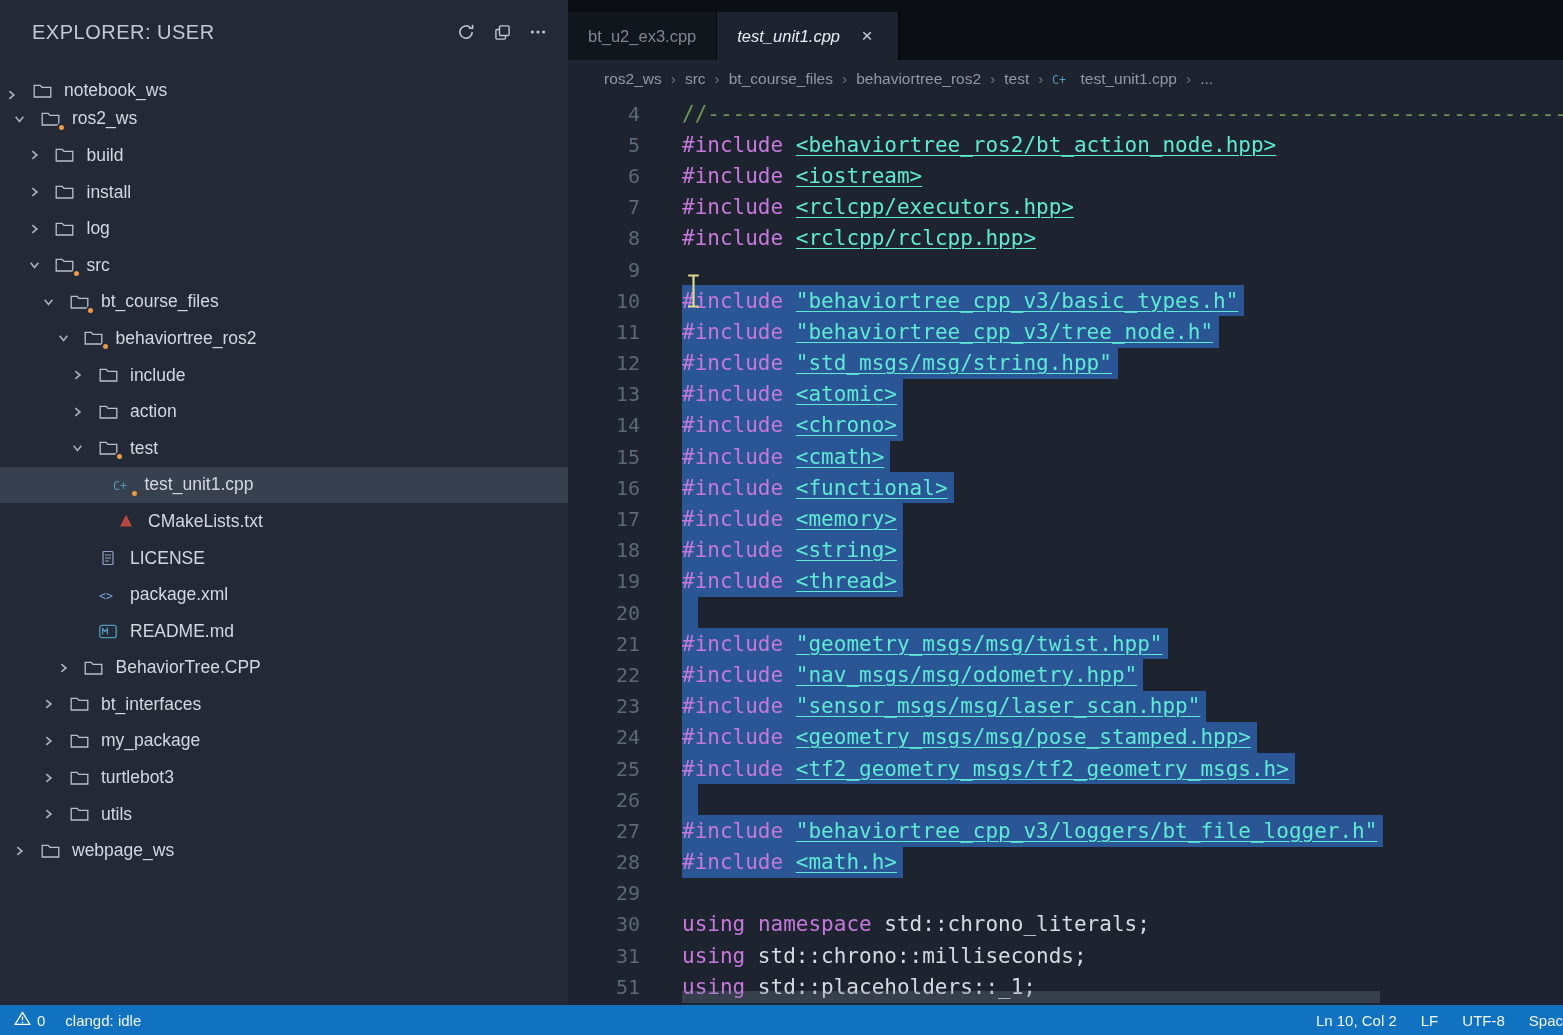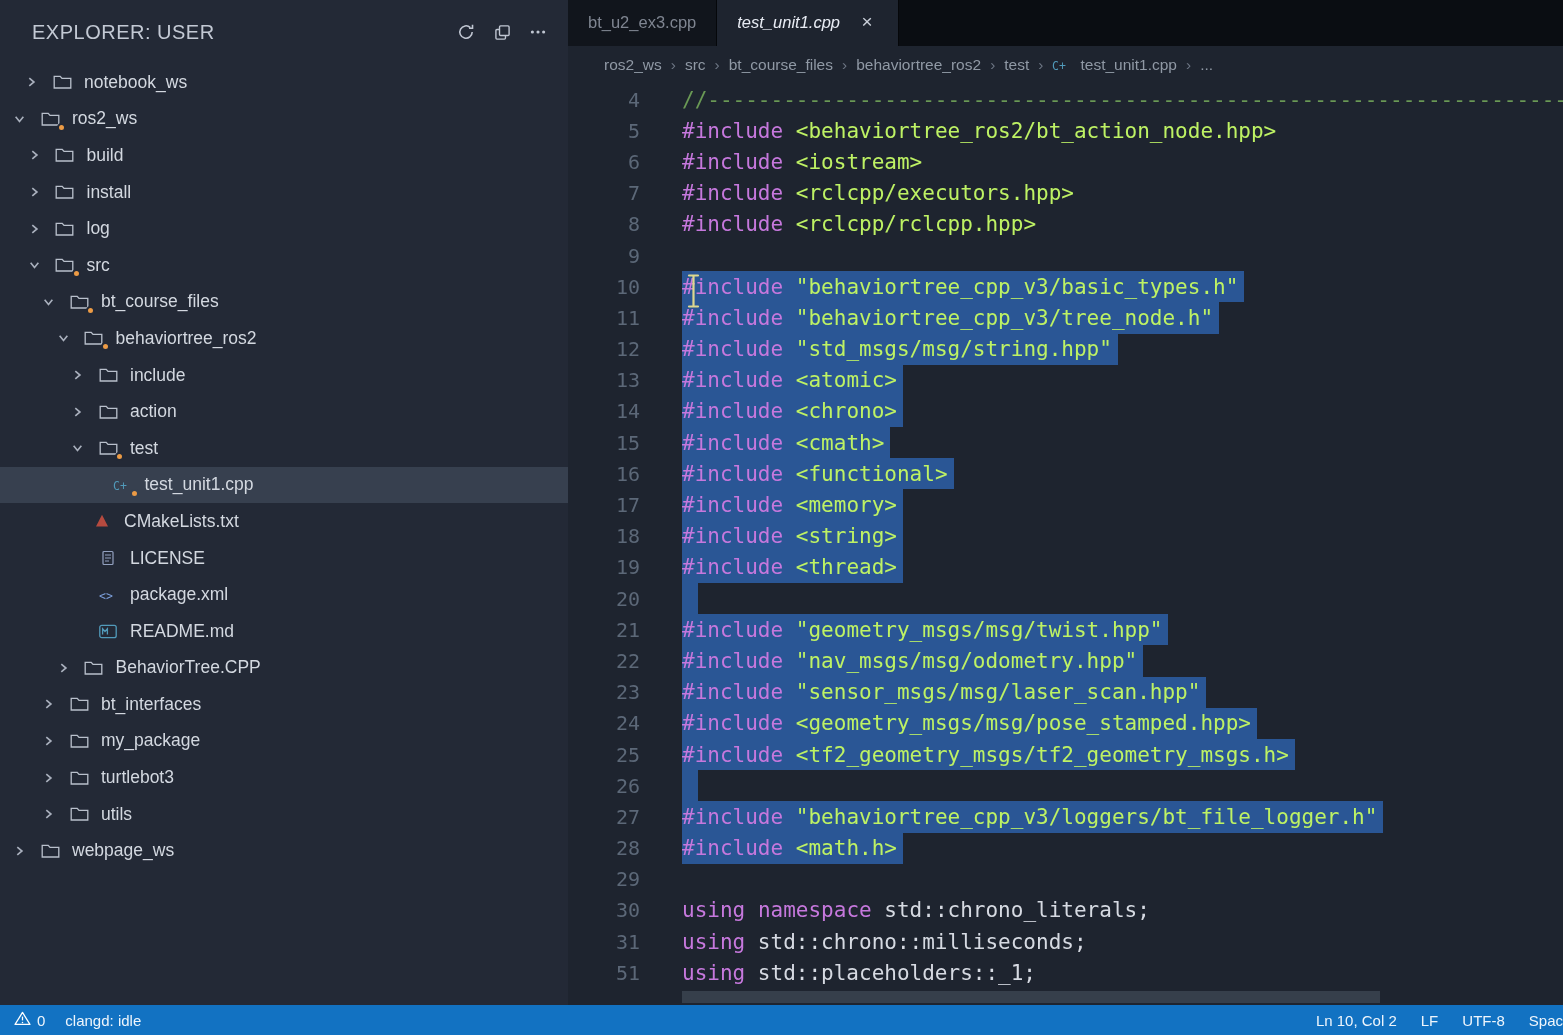--- a/index.html
+++ b/index.html
@@ -25,42 +25,42 @@
   .chev.expanded svg{transform:rotate(90deg)}
   .ficon-box{width:24px;height:20px;flex:none;position:relative;display:flex;
     align-items:center;justify-content:center}
   .dot{position:absolute;right:-4px;bottom:-3px;width:9px;height:9px;border-radius:50%;
     background:#ec9b45;border:2px solid #232936}
   .tree-row.selected .dot{border-color:#37404f}
   .tree-label{margin-left:10px}
 
   
   .editor{flex:1;min-width:0;display:flex;flex-direction:column;background:#1e242f;position:relative}
-  .tabbar{height:46px;flex:none;background:#0a0d12;display:flex;align-items:flex-end;overflow:hidden}
+  .tabbar{height:60px;flex:none;background:#0a0d12;display:flex;align-items:flex-end;overflow:hidden}
   .tab{height:48px;display:flex;align-items:center;padding:0 20px;font-size:16.5px;
     border-right:1px solid #05070a;cursor:pointer;white-space:nowrap}
   .tab.inactive{background:#11151c;color:#7f8591}
   .tab.active{background:#1e242f;color:#e8ecf4;font-style:italic}
   .tab-close{margin-left:16px;color:#c9ced8;font-style:normal;font-size:19px;width:22px;height:22px;
     display:flex;align-items:center;justify-content:center;border-radius:4px}
   .breadcrumbs{height:38px;flex:none;display:flex;align-items:center;padding-left:36px;
     color:#9099a5;font-size:15.5px;gap:9px;white-space:nowrap;overflow:hidden}
   .bc-sep{color:#6d7684}
   .bc-icon{display:flex;align-items:center}
   .bc-item{cursor:pointer}
 
   .code{flex:1;min-height:0;overflow:hidden;position:relative;
     font-family:"DejaVu Sans Mono",monospace;font-size:21px}
   .cl{height:31.2px;display:flex;align-items:center}
   .ln{width:72px;flex:none;text-align:right;color:#5c6878;font-size:20px;user-select:none}
   .lt{margin-left:42px;flex:none;display:flex;align-items:center;height:100%;white-space:pre}
   .sel{display:flex;align-items:center;height:31.2px;background:#2a5695;padding-right:6px;white-space:pre}
   .sel.stub{width:16px;padding:0}
   .tok-kw{color:#c678dd}
-  .tok-str{color:#bef264;text-underline-offset:3px;text-decoration-thickness:1px}
+  .tok-str{color:#5eead4;text-decoration:underline;text-underline-offset:3px;text-decoration-thickness:1px}
   .tok-pl{color:#d6dae2}
   .tok-cm{color:#6a9955}
   .hscroll{position:absolute;left:114px;bottom:2px;width:698px;height:12px;
     background:rgba(120,132,150,.28)}
 
   
   .statusbar{height:30px;flex:none;background:#1272c2;display:flex;align-items:center;
     color:#eef5fc;font-size:15px;padding-left:14px;overflow:hidden}
   .sb-left{display:flex;align-items:center;gap:8px;flex:1;min-width:0}
   .warn-group{display:flex;align-items:center;gap:6px;cursor:pointer}
@@ -94,21 +94,21 @@
           </span>
         <span class="hicon">
             <svg width="18" height="18" viewBox="0 0 16 16" fill="#c0c6d2">
               <circle cx="3" cy="8" r="1.4"></circle>
               <circle cx="8" cy="8" r="1.4"></circle>
               <circle cx="13" cy="8" r="1.4"></circle>
             </svg>
           </span>
       </div>
       <div class="tree">
-          <div class="tree-row" style="padding-left: 24px;">
+          <div class="tree-row" style="padding-left: 4px; align-items: flex-end;">
             <span class="chev">
               <svg width="11" height="12" viewBox="0 0 10 10">
                 <path d="M3 1.5 L7.2 5 L3 8.5" fill="none" stroke="currentColor" stroke-width="1.5"></path>
               </svg>
             </span>
             <span class="ficon-box">
               <svg width="19" height="16" viewBox="0 0 19 16">
                 <path d="M1.2 14 V2.3 h6 l1.8 2.1 h8.8 V14 Z" fill="none" stroke="#b9c0cc" stroke-width="1.3"></path>
               </svg>
             </span>
@@ -252,21 +252,21 @@
           <div class="tree-row selected" style="padding-left: 84.5px;">
             <span class="chev"></span>
             <span class="ficon-box">
               <svg width="19" height="16" viewBox="0 0 19 16">
                 <text x="0" y="12.5" font-size="11.5" font-family="DejaVu Sans Mono, monospace" fill="#519aba">C+</text>
               </svg>
               <span class="dot"></span>
             </span>
             <span class="tree-label">test_unit1.cpp</span>
           </div>
-          <div class="tree-row" style="padding-left: 64px;">
+          <div class="tree-row" style="padding-left: 88px;">
             <span class="chev"></span>
             <span class="ficon-box">
               <svg width="16" height="16" viewBox="0 0 16 16">
                 <polygon points="8,1.8 14,13.6 2,13.6" fill="#b64a3f"></polygon>
               </svg>
             </span>
             <span class="tree-label">CMakeLists.txt</span>
           </div>
           <div class="tree-row" style="padding-left: 70px;">
             <span class="chev"></span>

